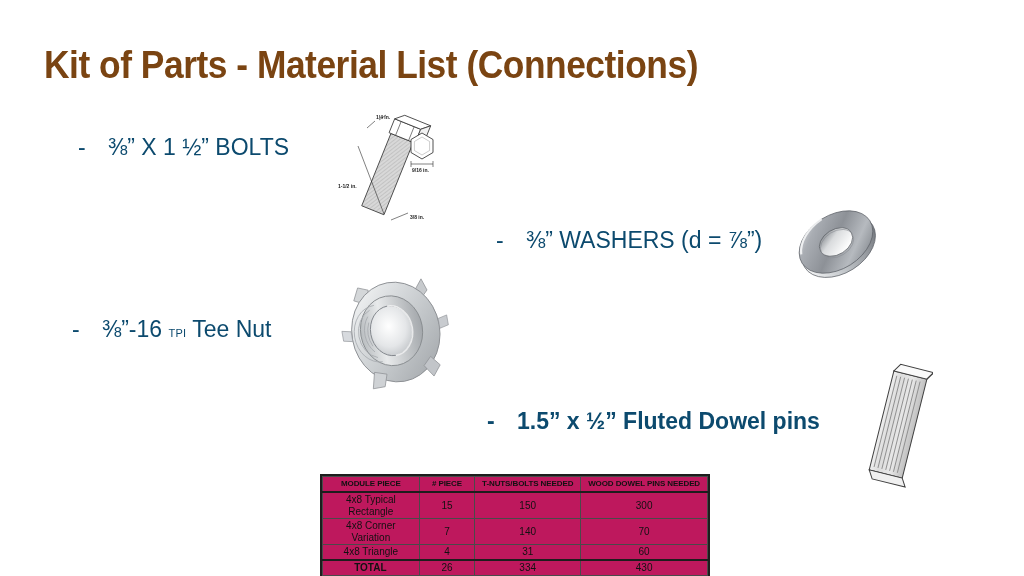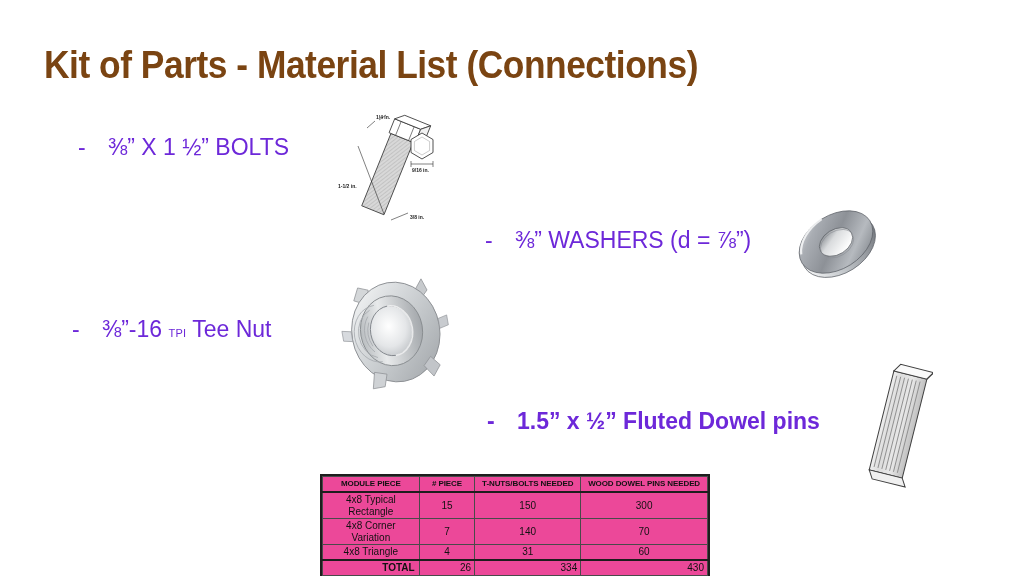--- a/index.html
+++ b/index.html
@@ -29,36 +29,36 @@
     letter-spacing: -0.5px;
     color: #7a4412;
     white-space: nowrap;
     transform: scaleX(0.93);
     transform-origin: left center;
   }
 
   
   .bullet {
     position: absolute;
-    color: #6d28d9;
+    color: #0c4a6e;
     font-family: "Liberation Sans", sans-serif;
     font-size: 23px;
     white-space: nowrap;
     line-height: 1.1;
   }
   .bullet .dash {
     display: inline-block;
     width: 30px;
   }
   .bullet .small-caps {
     font-size: 11px;
     letter-spacing: 0.2px;
   }
   #bullet-bolts   { left: 78px;  top: 135px; }
-  #bullet-washers { left: 485px; top: 228px; }
+  #bullet-washers { left: 496px; top: 228px; }
   #bullet-teenut  { left: 72px;  top: 317px; }
   #bullet-dowels  { left: 487px; top: 409px; font-weight: bold; }
 
   
   .part-figure {
     position: absolute;
   }
 
   
   #fig-bolt { left: 336px; top: 108px; width: 120px; height: 122px; }
@@ -75,21 +75,21 @@
   #parts-table-wrap {
     position: absolute;
     left: 320px;
     top: 474px;
     width: 386px;
   }
   table.parts-table {
     border-collapse: collapse;
     width: 100%;
     font-family: "Liberation Sans", sans-serif;
-    background: #ec4899;
+    background: #be185d;
   }
   table.parts-table th,
   table.parts-table td {
     border: 1px solid #4a4a4a;
     font-size: 8px;
     color: #111111;
     padding: 1px 3px;
     height: 12px;
     text-align: center;
     line-height: 1.15;
@@ -99,21 +99,20 @@
     font-size: 8px;
     letter-spacing: -0.1px;
     border-bottom: 2px solid #1d1d1d;
   }
   table.parts-table tbody td {
     font-size: 10px;
   }
   table.parts-table tbody tr.total-row td {
     font-weight: normal;
     border-top: 2px solid #1d1d1d;
-    text-align: right;
   }
   table.parts-table tbody tr.total-row td.total-label {
     font-weight: bold;
     padding-right: 4px;
   }
   #parts-table-wrap {
     border: 2px solid #1d1d1d;
     box-sizing: content-box;
     padding: 0;
   }

